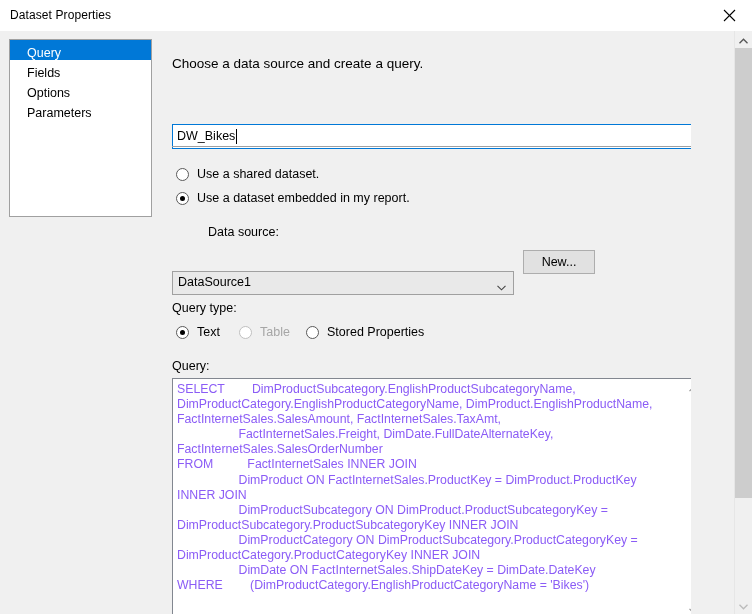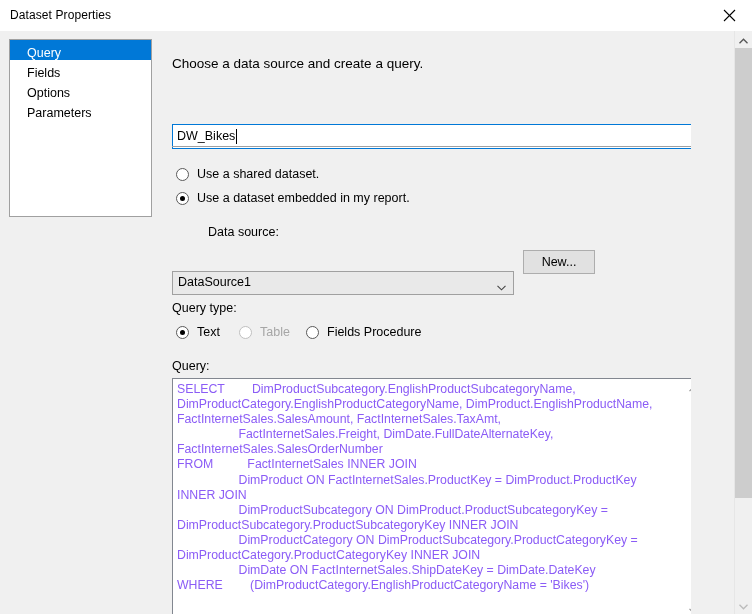--- a/index.html
+++ b/index.html
@@ -331,21 +331,21 @@
       <div class="radio-row" style="left:15px; top:294px;justify-content:flex-end;">
         <span class="radio checked"></span>
         <span class="radio-label">Text</span>
       </div>
       <div class="radio-row" style="left:78px; top:294px;">
         <span class="radio disabled"></span>
         <span class="radio-label disabled">Table</span>
       </div>
       <div class="radio-row" style="left:145px; top:294px;">
         <span class="radio"></span>
-        <span class="radio-label">Fields Procedure</span>
+        <span class="radio-label">Stored Properties</span>
       </div>
 
       <div class="lbl" style="left:11px; top:328px;">Query:</div>
 
       <div class="query-box" style="top:347px;">
         <div class="query-text">SELECT        DimProductSubcategory.EnglishProductSubcategoryName, DimProductCategory.EnglishProductCategoryName, DimProduct.EnglishProductName, FactInternetSales.SalesAmount, FactInternetSales.TaxAmt,
                   FactInternetSales.Freight, DimDate.FullDateAlternateKey, FactInternetSales.SalesOrderNumber
 FROM          FactInternetSales INNER JOIN
                   DimProduct ON FactInternetSales.ProductKey = DimProduct.ProductKey INNER JOIN
                   DimProductSubcategory ON DimProduct.ProductSubcategoryKey = DimProductSubcategory.ProductSubcategoryKey INNER JOIN

